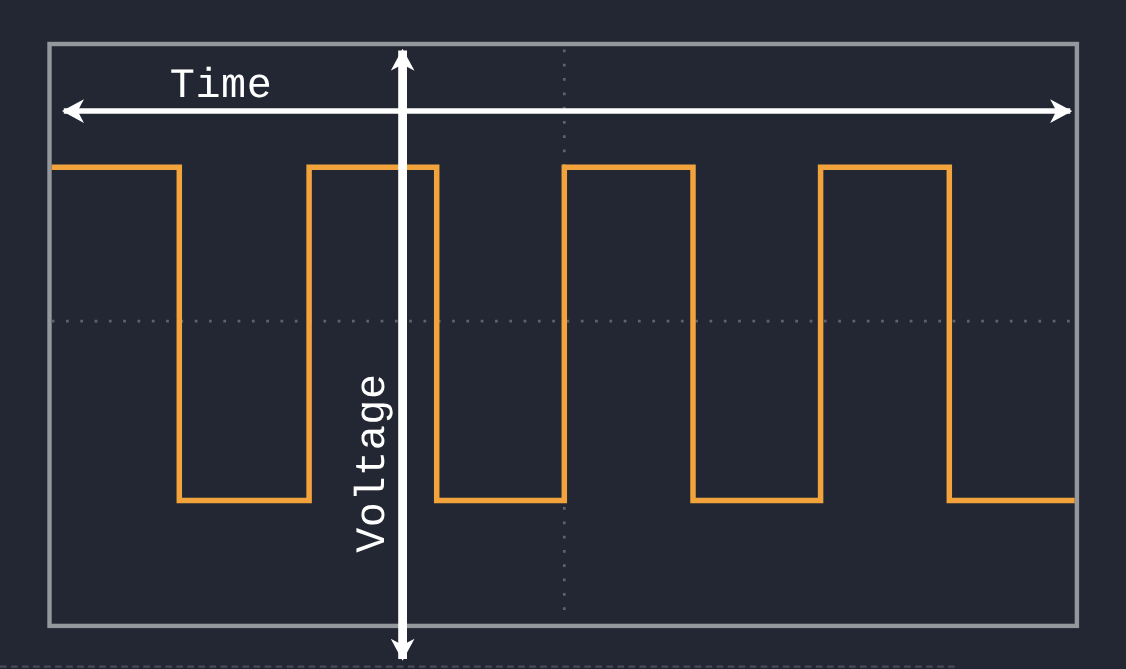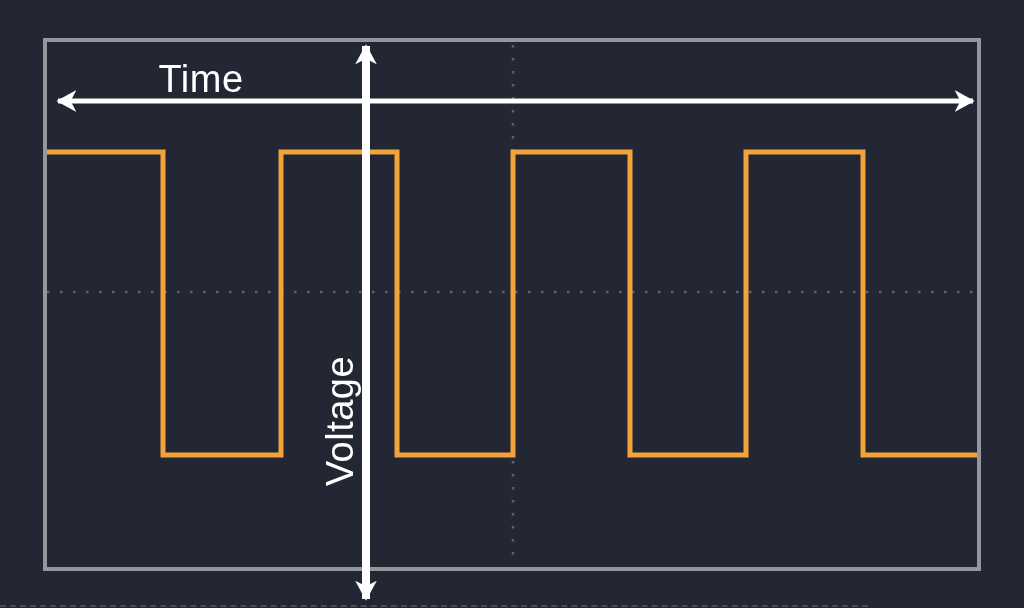--- a/index.html
+++ b/index.html
@@ -9,20 +9,21 @@
     height: 608px;
     overflow: hidden;
     background: var(--background, #222733);
     font-family: "Liberation Sans", sans-serif;
   }
   .stage {
     position: relative;
     width: 868px;
     height: 608px;
     background: var(--background, #222733);
+    font-family: Liberation Mono, monospace;
   }
   .frame {
     position: absolute;
     left: 43px;
     top: 38px;
     width: 930px;
     height: 525px;
     border: 4px solid var(--frame-border, #94979C);
   }
   svg.overlay {

